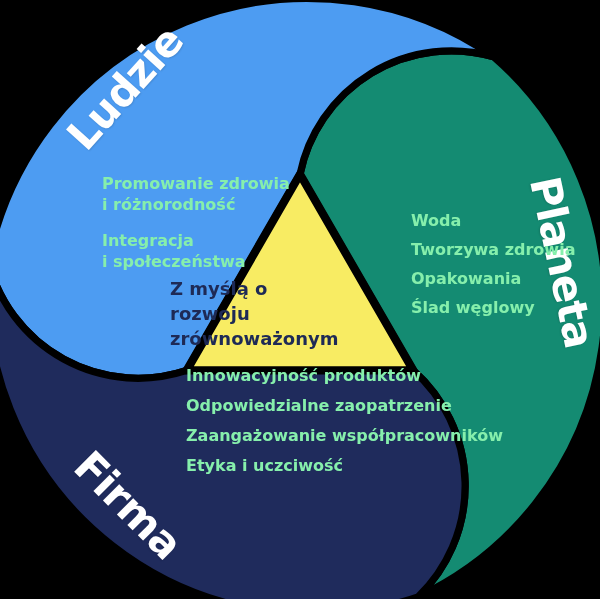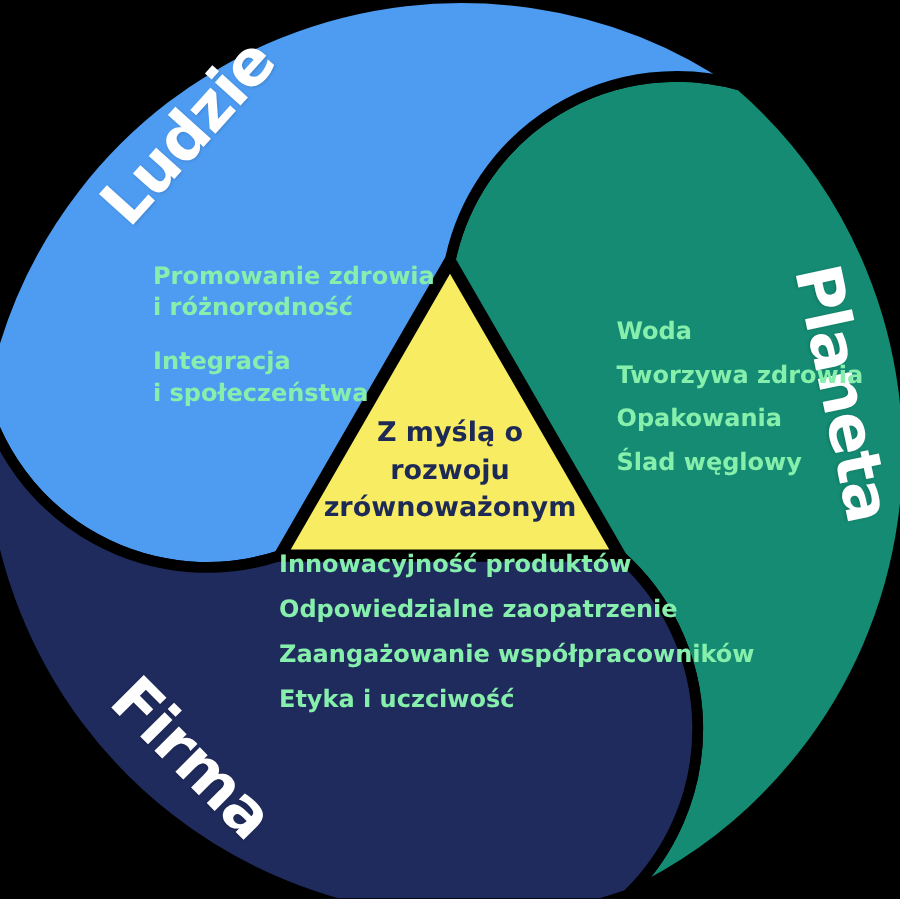--- a/index.html
+++ b/index.html
@@ -52,21 +52,21 @@
   #people-list .li-gap { margin-top: 15px; }
   #planet-list { left: 411px; top: 213px; line-height: 16px; }
   #planet-list .li { margin-bottom: 13px; }
   #company-list { left: 186px; top: 368px; line-height: 16px; }
   #company-list .li { margin-bottom: 14px; }
   #center-text {
     position: absolute;
     left: 300px; top: 276px;
     transform: translateX(-50%);
     width: 260px;
-    text-align: center;
+    text-align: left;
     color: #1E2A56;
     font-weight: bold;
     font-size: 18px;
     line-height: 25px;
   }
 </style>
 </head>
 <body>
 
 <div id="stage">

